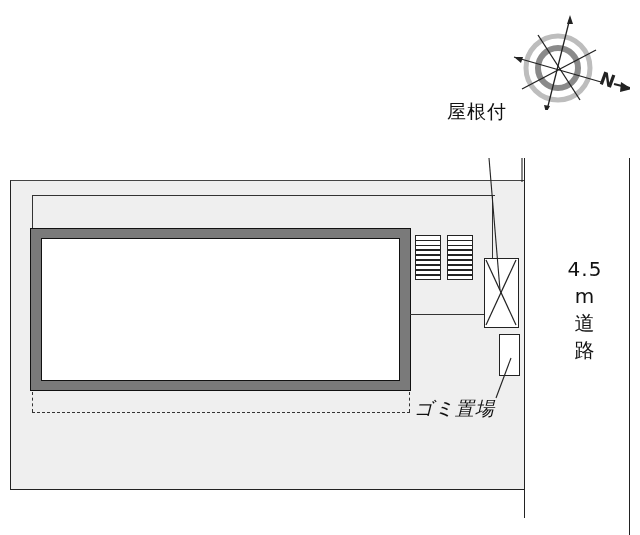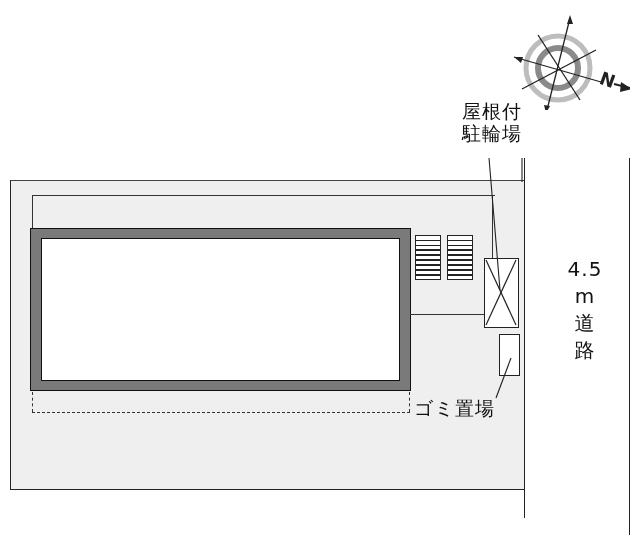--- a/index.html
+++ b/index.html
@@ -20,22 +20,22 @@
   #dash-right { left: 409px; top: 392px; width: 0; height: 20px; border-left: 1.3px dashed #333; }
   #dash-bottom { left: 32px; top: 412px; width: 378px; height: 0; border-top: 1.5px dashed #333; }
   #annex { left: 410px; top: 196px; width: 83px; height: 119px; border-right: 1.3px solid #333; border-bottom: 1.3px solid #333; box-sizing: border-box; }
   .stair { width: 26px; height: 45px; border: 1.3px solid #222; box-sizing: border-box; background:
            repeating-linear-gradient(to bottom, #fff 0, #fff 3.5px, #222 3.5px, #222 5px); }
   #stair-1 { left: 415px; top: 235px; }
   #stair-2 { left: 447px; top: 235px; }
   #bike { left: 484px; top: 258px; width: 35px; height: 70px; border: 1.5px solid #222; box-sizing: border-box; background: #fff; }
   #garbage { left: 499px; top: 334px; width: 21px; height: 42px; border: 1.3px solid #222; box-sizing: border-box; background: #fff; }
   .label { color: #111; font-size: 19px; line-height: 22px; letter-spacing: 1px; white-space: nowrap; }
-  #bike-label { left: 432px; top: 100px; width: 90px; text-align: right; }
-  #garbage-label { left: 414px; top: 397px; }
+  #bike-label { left: 432px; top: 100px; width: 90px; text-align: center; }
+  #garbage-label { left: 414px; top: 397px; font-style: italic; }
   #road-label { left: 556px; top: 256px; width: 58px; text-align: center; font-size: 20px; line-height: 27px; }
   svg.overlay { position: absolute; left: 0; top: 0; }
 </style>
 </head>
 <body>
 
 <div id="lot" class="abs"></div>
 <div id="road-edge-left" class="abs"></div>
 <div id="road-edge-right" class="abs"></div>
 <div id="inner-top" class="abs"></div>
@@ -76,21 +76,20 @@
   <polygon points="14,47 23,47 21,53" fill="#222"></polygon>
   <line x1="22" y1="79" x2="96" y2="40" stroke="#222" stroke-width="1.3"></line>
   <polygon points="46,103 44,95 50,96" fill="#222"></polygon>
   <text x="100" y="76" font-family="DejaVu Sans, sans-serif" font-size="18" font-weight="bold" fill="#222" transform="rotate(20 107 70)">N</text>
   <line x1="114" y1="74" x2="130" y2="78" stroke="#222" stroke-width="2"></line>
   <polygon points="132,79 121,72 120,82" fill="#222"></polygon>
 </svg>
 
 <div id="bike-label" class="abs label">
   <div>屋根付</div>
-  <div>駐輪場</div>
 </div>
 
 <div id="garbage-label" class="abs label">ゴミ置場</div>
 
 <div id="road-label" class="abs label">
   <div>4.5</div>
   <div>m</div>
   <div>道</div>
   <div>路</div>
 </div>

